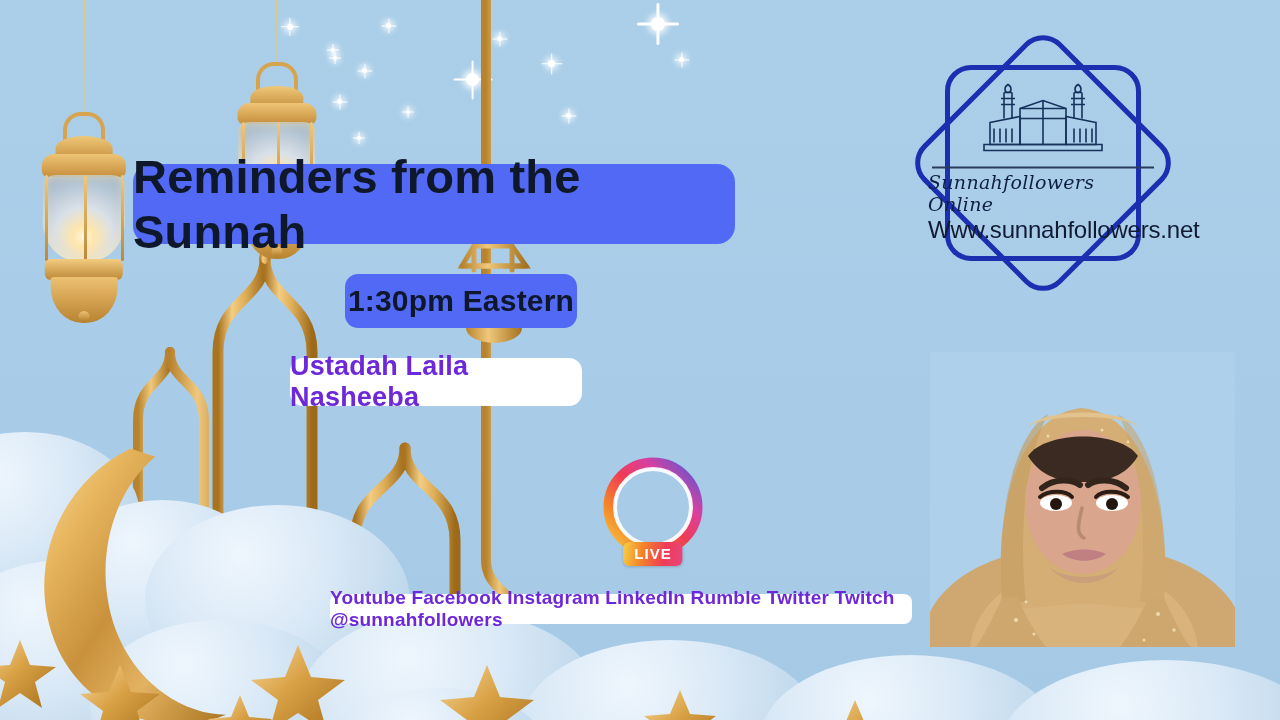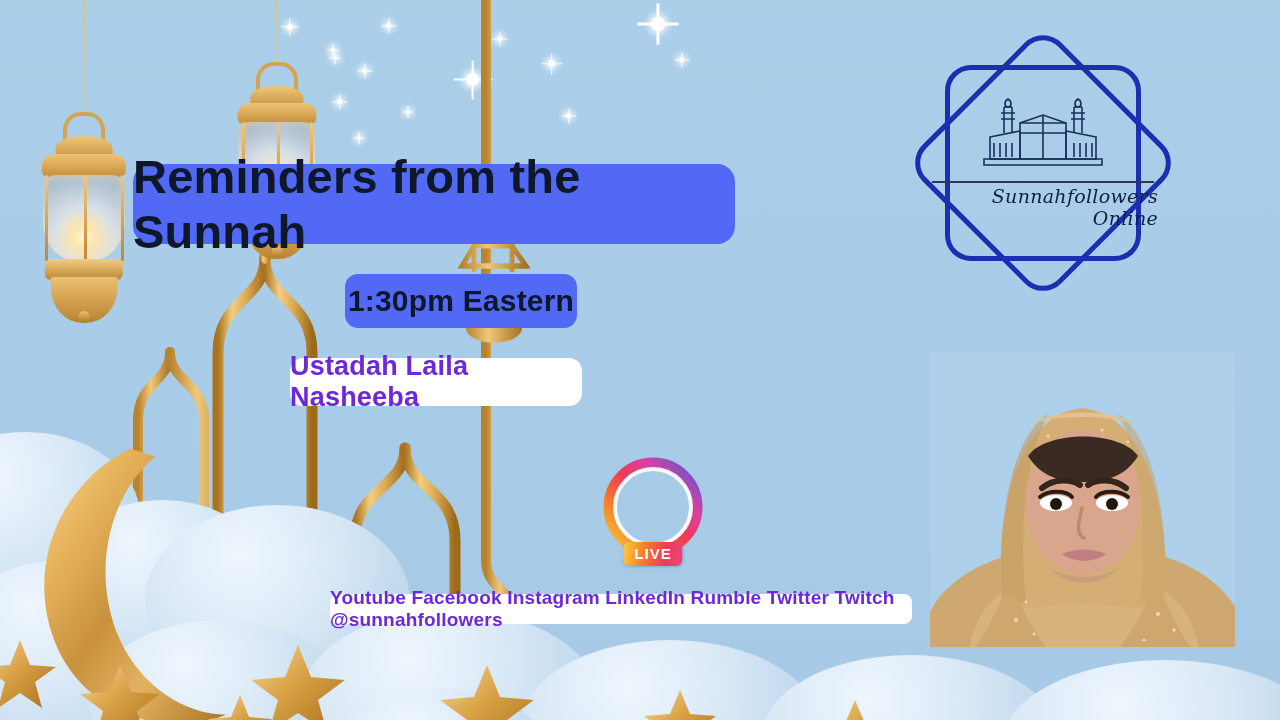--- a/index.html
+++ b/index.html
@@ -75,21 +75,21 @@
     font-weight:700;font-size:15px;letter-spacing:1px;
     background:linear-gradient(100deg,#f7d046 0%,#f58529 32%,#ef3c55 68%,#e8457f 100%);
     box-shadow:0 1px 3px rgba(0,0,0,.18);
     font-family:"Liberation Sans Narrow","Liberation Sans",sans-serif;}
 
   
   .logo{position:absolute;}
   .logo-sq{position:absolute;border:5px solid #1b2fb0;border-radius:26px;
     width:196px;height:196px;box-sizing:border-box;}
   .logo-inner{position:absolute;left:50%;top:50%;
-    transform:translate(-50%,-50%);width:230px;text-align:right;}
+    transform:translate(-50%,-50%);width:230px;text-align:left;}
   .logo-script{font-family:"DejaVu Serif",serif;font-style:italic;
     font-size:19px;color:#0f1f46;letter-spacing:.3px;margin-top:2px;}
   .logo-url{font-family:"Liberation Sans Narrow","Liberation Sans",sans-serif;
     font-size:24px;color:#111a33;letter-spacing:-.2px;margin-top:1px;}
   .logo-rule{height:2px;background:#2a3a5e;margin:2px 4px 0;}
 
   
   .cam{position:absolute;overflow:hidden;
     background:linear-gradient(180deg,#b2d3ea,#a9cde8);}
 </style>
@@ -342,16 +342,17 @@
 
           <path d="M106,36 L106,10 M114,36 L114,10 M106,10 L114,10"></path>
           <path d="M103,16 L117,16 M103,22 L117,22"></path>
           <path d="M110,2 C106,4 106,10 110,10 C114,10 114,4 110,2 Z"></path>
 
           <path d="M16,62 L134,62 L134,68 L16,68 Z"></path>
         </g>
       </svg>
       <div class="logo-rule"></div>
       <div class="logo-script">Sunnahfollowers Online</div>
+      <div class="logo-url">Www.sunnahfollowers.net</div>
     </div>
   </div>
 
 </div>
 
 </body></html>

